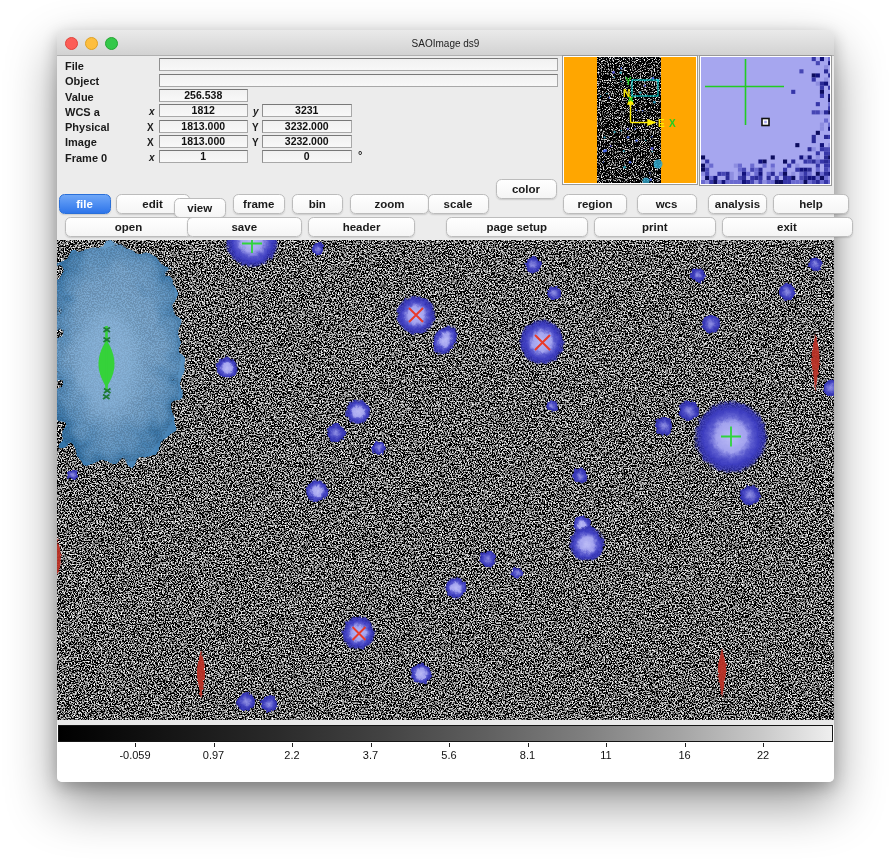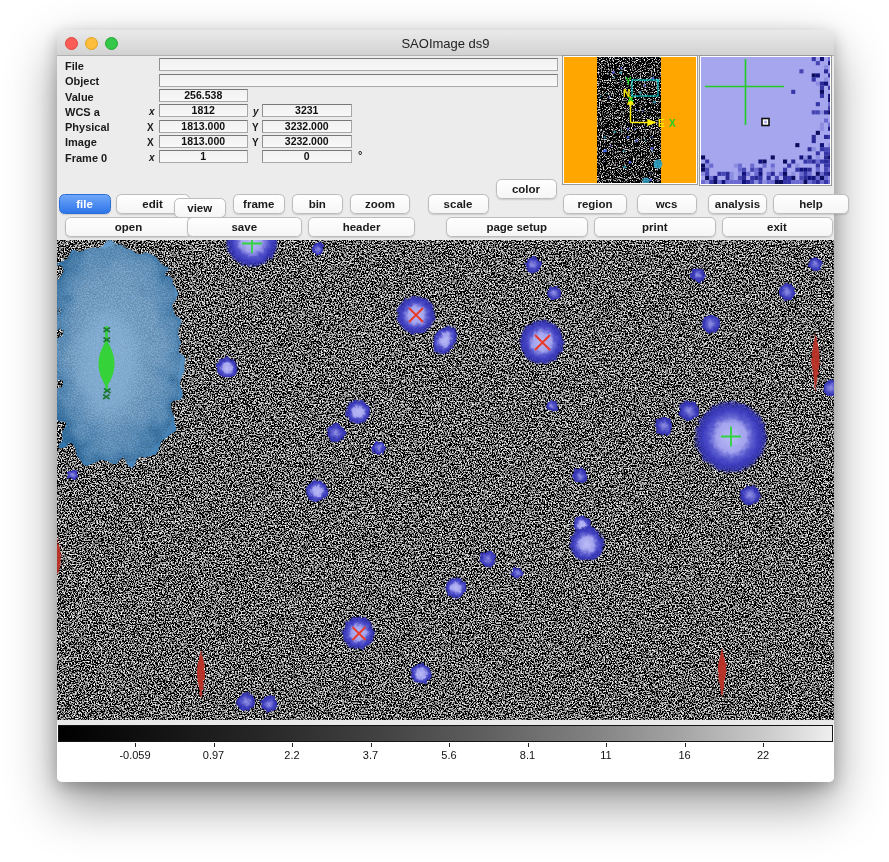--- a/index.html
+++ b/index.html
@@ -1,18 +1,18 @@
 <!DOCTYPE html>
 <html><head><meta charset="utf-8">
 <style>
 html,body{margin:0;padding:0;background:#fff;width:889px;height:862px;overflow:hidden;}
 *{box-sizing:border-box;font-family:"Liberation Sans",sans-serif;}
 #win{position:absolute;left:57px;top:30px;width:777px;height:752px;background:#ececec;border-radius:8px 8px 5px 5px;box-shadow:0 22px 50px rgba(0,0,0,0.42),0 5px 16px rgba(0,0,0,0.24);}
 #titlebar{position:absolute;left:0;top:0;width:777px;height:26px;background:linear-gradient(#eaeaea,#d2d2d2);border-bottom:1px solid #b0b0b0;border-radius:8px 8px 0 0;}
-#title{position:absolute;top:0;left:0;width:100%;height:26px;line-height:27px;text-align:center;font-size:13px;color:#222;font-weight:normal;}
+#title{position:absolute;top:0;left:0;width:100%;height:26px;line-height:27px;text-align:center;font-size:10px;color:#222;font-weight:normal;}
 .lbl{position:absolute;font-size:11px;font-weight:bold;color:#1a1a1a;}
 .fld{position:absolute;height:13px;background:linear-gradient(#f1f1f1,#f8f8f8);border:1px solid #a8a8a8;border-top-color:#787878;border-left-color:#8f8f8f;font-size:10.5px;font-weight:bold;text-align:center;line-height:11px;color:#111;}
 #panner,#mag{position:absolute;border:1px solid #999;background:#fff;padding:1px;}
 #panner{left:505px;top:25px;width:136px;height:130px;}
 #mag{left:642px;top:25px;width:133px;height:131px;}
 .btn{position:absolute;height:20px;background:linear-gradient(#ffffff,#f5f5f5);border:1px solid #bcbcbc;border-radius:5.5px;font-size:11.5px;font-weight:bold;color:#1a1a1a;text-align:center;line-height:18px;box-shadow:0 1px 1.5px rgba(0,0,0,0.14);}
 .btn.sel{background:linear-gradient(#6fa7f8,#2e75ea);color:#fff;border-color:#2a6fd8;}
 #imgarea{position:absolute;left:0;top:210px;width:777px;height:480px;background:#000;}
 #cbarwrap{position:absolute;left:0;top:690px;width:777px;height:62px;background:#fff;border-radius:0 0 5px 5px;}
 #cbar{position:absolute;left:1px;top:5px;width:775px;height:17px;border:1px solid #151515;background:linear-gradient(90deg,#000 0%,#161616 15%,#2a2a2a 28%,#434343 42%,#5f5f5f 55%,#7f7f7f 68%,#a3a3a3 80%,#c9c9c9 91%,#efefef 100%);}
@@ -305,33 +305,33 @@
      <line x1="4" y1="29.5" x2="83" y2="29.5"></line>
    </g>
    <rect x="61" y="61.5" width="7" height="7" fill="#fff" stroke="#111" stroke-width="1.6"></rect>
    <rect x="63.2" y="63.7" width="2.6" height="2.6" fill="#a6a6ef"></rect>
  </svg></div>
 <div class="btn sel" style="left:1.5px;top:163.5px;width:52px">file</div>
 <div class="btn" style="left:58.5px;top:163.5px;width:74px">edit</div>
 <div class="btn" style="left:117px;top:168px;width:51.5px">view</div>
 <div class="btn" style="left:176px;top:163.5px;width:51.5px">frame</div>
 <div class="btn" style="left:234.5px;top:163.5px;width:51.5px">bin</div>
-<div class="btn" style="left:293px;top:163.5px;width:60px">zoom</div>
+<div class="btn" style="left:293px;top:163.5px;width:79px">zoom</div>
 <div class="btn" style="left:370.5px;top:163.5px;width:61px">scale</div>
 <div class="btn" style="left:438.5px;top:149px;width:61px">color</div>
 <div class="btn" style="left:506px;top:163.5px;width:64px">region</div>
 <div class="btn" style="left:579.5px;top:163.5px;width:60px">wcs</div>
 <div class="btn" style="left:651px;top:163.5px;width:59px">analysis</div>
 <div class="btn" style="left:716px;top:163.5px;width:76px">help</div>
 <div class="btn" style="left:8px;top:187px;width:127px">open</div>
 <div class="btn" style="left:129.5px;top:187px;width:115.5px">save</div>
 <div class="btn" style="left:251px;top:187px;width:107px">header</div>
 <div class="btn" style="left:388.5px;top:187px;width:142.5px">page setup</div>
 <div class="btn" style="left:537px;top:187px;width:121.5px">print</div>
-<div class="btn" style="left:664.5px;top:187px;width:111px">exit</div>
+<div class="btn" style="left:664.5px;top:187px;width:131px">exit</div>
  <div id="imgarea"><svg width="777" height="480" viewBox="0 0 777 480">
   <defs>
    <filter id="noise" x="0" y="0" width="100%" height="100%">
      <feTurbulence type="fractalNoise" baseFrequency="0.7" numOctaves="3" seed="7" stitchTiles="stitch"></feTurbulence>
      <feColorMatrix type="matrix" values="3.3 0 0 0 -1.52  3.3 0 0 0 -1.52  3.3 0 0 0 -1.52  0 0 0 0 1"></feColorMatrix>
      <feGaussianBlur stdDeviation="0.45"></feGaussianBlur>
    </filter>
    <filter id="spf" x="-50%" y="-50%" width="200%" height="200%">
             <feTurbulence type="fractalNoise" baseFrequency="0.3" numOctaves="2" seed="5" result="ts"></feTurbulence>
             <feDisplacementMap in="SourceGraphic" in2="ts" xChannelSelector="R" yChannelSelector="G" scale="3"></feDisplacementMap>

